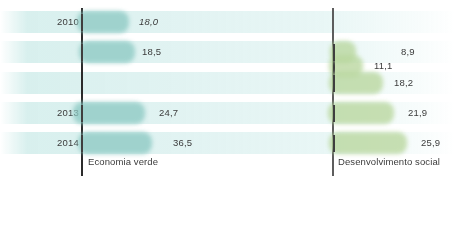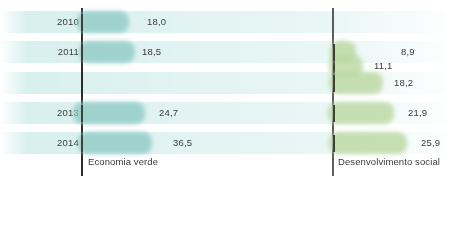--- a/index.html
+++ b/index.html
@@ -131,25 +131,24 @@
 
   <div class="axis left" style="left:81px;"></div>
   <div class="axis right" style="left:332px;"></div>
 
   <div class="row" style="left:33px; top:11px; width:200px;">
     <span class="year">2010</span>
     <div class="bar-wrap" style="left:48px; width:51px;">
       <div class="blotch teal" style="left:-4px; width:52px;"></div>
       <div class="bar teal"></div>
     </div>
-    <span class="value" style="left:114px;">18,0</span>
+    <span class="value" style="left:106px;font-style:italic;">18,0</span>
   </div>
 
   <div class="row" style="left:33px; top:41px; width:200px;">
-    <span class="year">2011</span>
     <div class="bar-wrap" style="left:48px; width:53px;">
       <div class="blotch teal" style="left:-2px; width:56px;"></div>
       <div class="bar teal"></div>
     </div>
     <span class="value" style="left:109px;">18,5</span>
   </div>
 
 
   <div class="row" style="left:33px; top:102px; width:200px;">
     <span class="year">2013</span>

